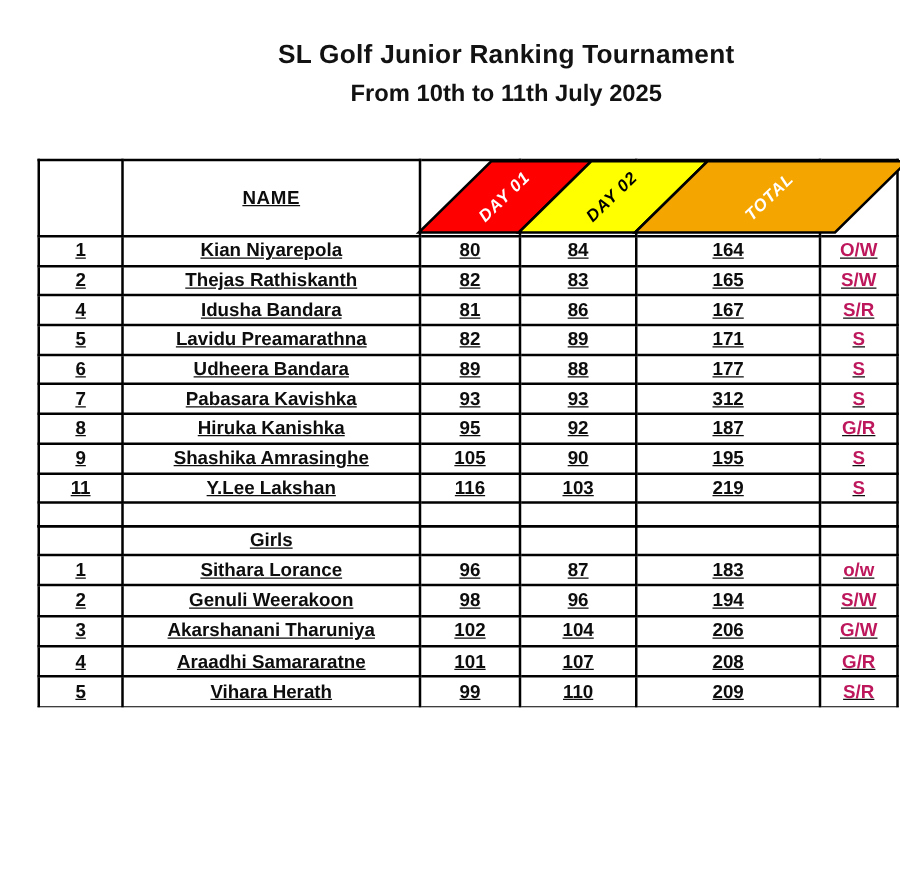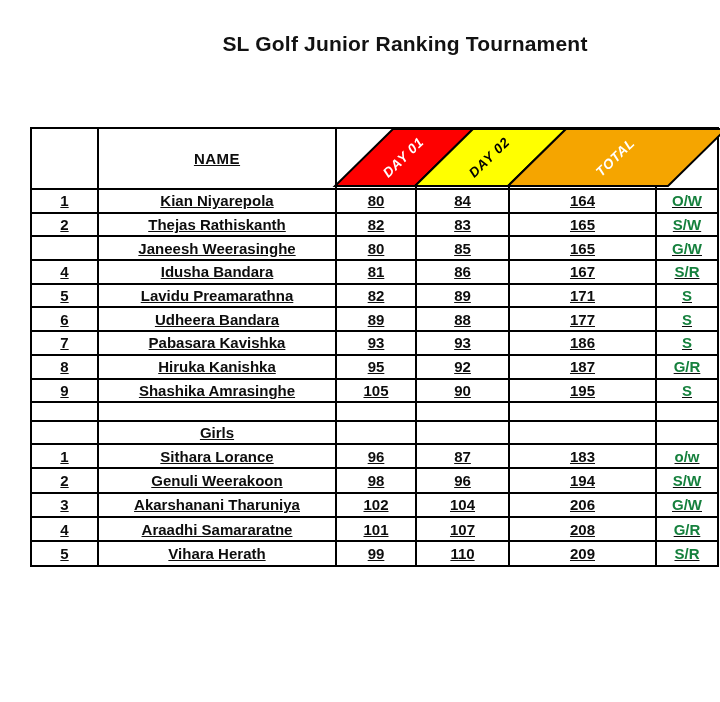--- a/index.html
+++ b/index.html
@@ -1,50 +1,51 @@
 <!DOCTYPE html>
 <html><head>
 <meta charset="utf-8">
 <style>
   html,body{margin:0;padding:0;background:#fff;}
-  .page{position:relative;width:720px;height:702px;background:#ffffff;overflow:hidden;
+  .page{position:relative;width:720px;height:566px;background:#ffffff;overflow:hidden;
         font-family:"Liberation Sans",sans-serif;color:#0d0d0d;}
   .titles{position:absolute;top:32px;left:95px;width:620px;text-align:center;font-weight:bold;color:#121212;}
   .t1{font-size:21px;margin-bottom:9px;letter-spacing:0.2px;}
   .t2{font-size:19px;margin-bottom:7px;}
   .sheet{position:absolute;left:30px;top:127px;width:690px;text-decoration:underline;}
   table.grid{border-collapse:collapse;table-layout:fixed;width:687px;}
   table.grid td{border:2px solid #000;padding:0;text-align:center;vertical-align:middle;
                 font-weight:bold;font-size:15px;overflow:hidden;white-space:nowrap;}
   td.nb{border:none;}
   td.tb{border-left:none;border-right:none;border-top:2px solid #000;border-bottom:2px solid #000;}
   tr.hdr{height:61px;}
   tr.boy{height:23.7px;}
   tr.sp{height:19px;}
   tr.glbl{height:23px;}
   tr.girl{height:24.3px;}
   td.rk{font-size:13px;}
   td.nm{font-size:15px;}
   td.sc{font-size:15px;}
-  td.note{font-weight:normal;font-size:13px;text-align:left;padding-left:3px;color:#15803d;}
+  td.note{font-weight:normal;font-size:13px;text-align:left;padding-left:3px;color:#be185d;}
   td.name-h{vertical-align:bottom;text-align:center;font-size:18px;letter-spacing:0.5px;
             padding-bottom:5px;border-right:none;}
   td.rank-h{border-right:2px solid #000;}
   table.girls{margin-top:-2px;}
   svg.bands{position:absolute;left:0;top:0;pointer-events:none;}
   .band-label{font-family:"Liberation Sans",sans-serif;font-size:13.5px;font-weight:bold;
               font-style:italic;letter-spacing:0.8px;}
 </style>
 </head>
 <body>
 
 <div class="page">
 
   <div class="titles">
     <div class="t1">SL Golf Junior Ranking Tournament</div>
+    <div class="t2">From 10th to 11th July 2025</div>
   </div>
 
   <div class="sheet">
 
     <table class="grid">
       <colgroup>
         <col style="width:67px">
           <col style="width:238px">
           <col style="width:80px">
         <col style="width:93px">
@@ -72,28 +73,20 @@
           </tr>
           <tr class="boy">
             <td class="rk">2</td>
             <td class="nm">Thejas Rathiskanth</td>
             <td class="sc">82</td>
             <td class="sc">83</td>
             <td class="sc">165</td>
             <td class="nb note">S/W</td>
           </tr>
           <tr class="boy">
-            <td class="rk"></td>
-            <td class="nm">Janeesh  Weerasinghe</td>
-            <td class="sc">80</td>
-            <td class="sc">85</td>
-            <td class="sc">165</td>
-            <td class="nb note">G/W</td>
-          </tr>
-          <tr class="boy">
             <td class="rk">4</td>
             <td class="nm">Idusha  Bandara</td>
             <td class="sc">81</td>
             <td class="sc">86</td>
             <td class="sc">167</td>
             <td class="nb note">S/R</td>
           </tr>
           <tr class="boy">
             <td class="rk">5</td>
             <td class="nm">Lavidu  Preamarathna</td>
@@ -108,37 +101,45 @@
             <td class="sc">89</td>
             <td class="sc">88</td>
             <td class="sc">177</td>
             <td class="nb note">S</td>
           </tr>
           <tr class="boy">
             <td class="rk">7</td>
             <td class="nm">Pabasara Kavishka</td>
             <td class="sc">93</td>
             <td class="sc">93</td>
-            <td class="sc">186</td>
+            <td class="sc">312</td>
             <td class="nb note">S</td>
           </tr>
           <tr class="boy">
             <td class="rk">8</td>
             <td class="nm">Hiruka Kanishka</td>
             <td class="sc">95</td>
             <td class="sc">92</td>
             <td class="sc">187</td>
             <td class="nb note">G/R</td>
           </tr>
           <tr class="boy">
             <td class="rk">9</td>
             <td class="nm">Shashika  Amrasinghe</td>
             <td class="sc">105</td>
             <td class="sc">90</td>
             <td class="sc">195</td>
+            <td class="nb note">S</td>
+          </tr>
+          <tr class="boy">
+            <td class="rk">11</td>
+            <td class="nm">Y.Lee Lakshan</td>
+            <td class="sc">116</td>
+            <td class="sc">103</td>
+            <td class="sc">219</td>
             <td class="nb note">S</td>
           </tr>
         </tbody>
       <tbody>
         <tr class="sp">
           <td></td>
           <td></td>
           <td class="nb"></td>
           <td class="nb"></td>
           <td class="nb"></td>

